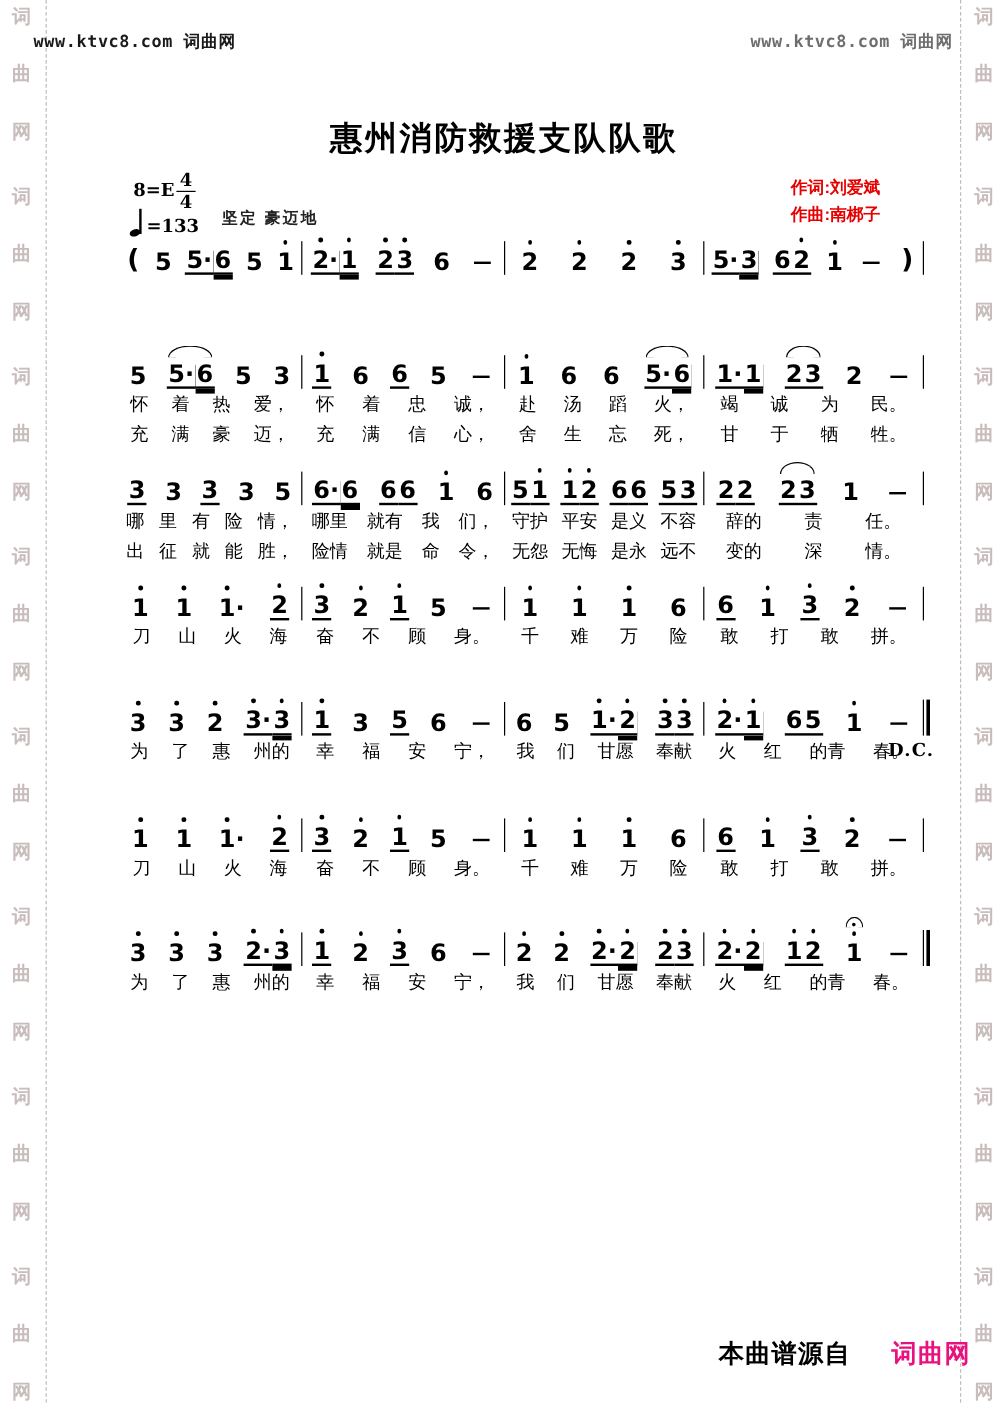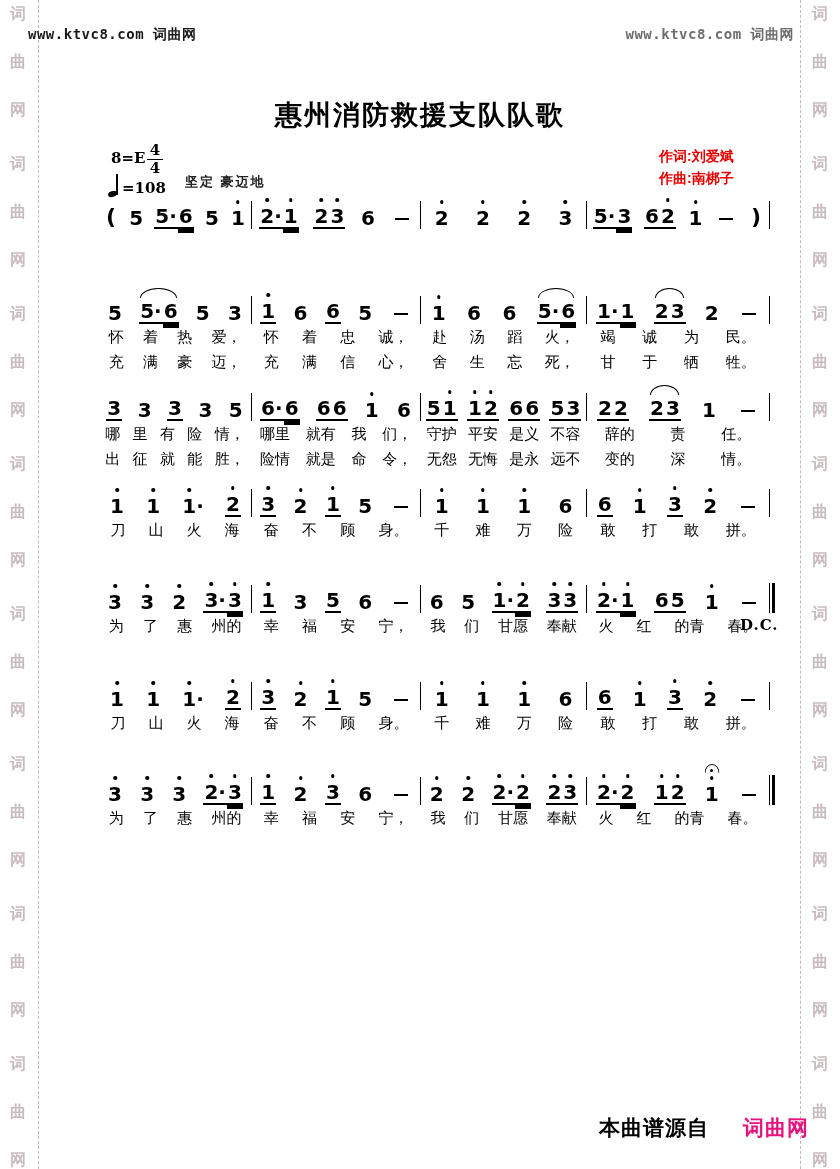--- a/index.html
+++ b/index.html
@@ -122,21 +122,21 @@
   <div>作曲:南梆子</div>
 </div>
 
 <div class="keysig">8=E</div>
 <div class="meter">
   <div class="m-top">4</div>
   <div>4</div>
 </div>
 <div class="tempo">
   <span class="qnote"></span>
-  <span class="tempo-val">=108</span>
+  <span class="tempo-val">=133</span>
 </div>
 <div class="expr">坚定 豪迈地</div>
 
 <div class="score" id="score">
     <div class="sline" style="top: 193px;">
       <div class="nrow">
         <div class="measure" style="width: 152px;">
           <div class="tg">
             <span class="paren">(</span>
           </div>

